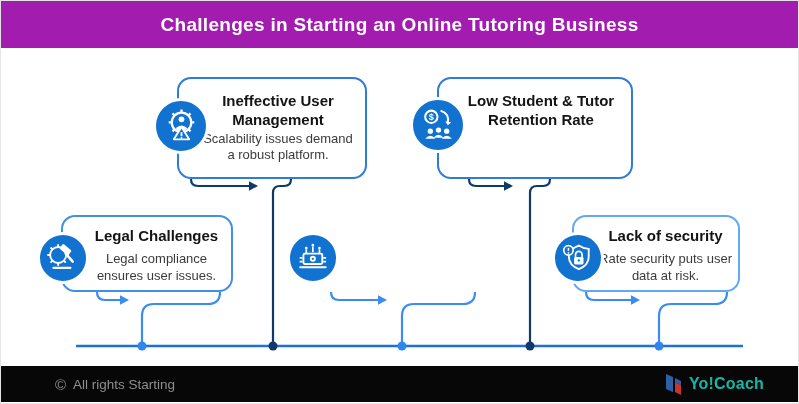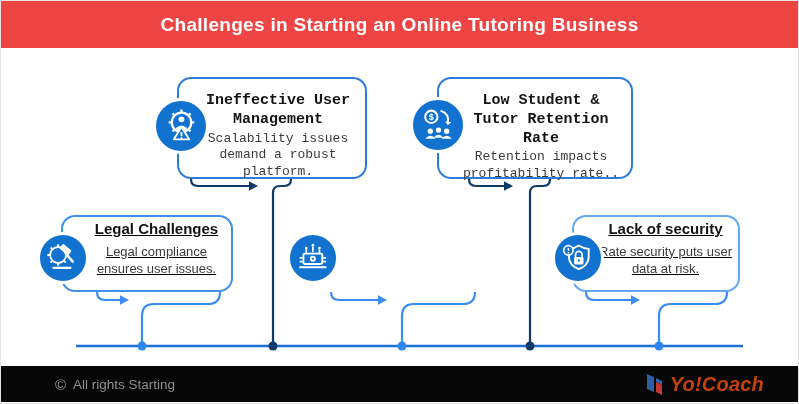--- a/index.html
+++ b/index.html
@@ -1,34 +1,34 @@
 <!DOCTYPE html>
 <html><head>
 <meta charset="utf-8">
 <style>
   html,body{margin:0;padding:0;background:#fff;}
   body{font-family:"Liberation Sans",sans-serif;}
   .page{position:relative;width:797px;height:402px;border:1px solid #e4e4e4;background:#ffffff;overflow:hidden;}
-  .header{position:absolute;left:0;top:0;width:100%;height:47px;background:#ef4444;display:flex;align-items:center;justify-content:center;}
+  .header{position:absolute;left:0;top:0;width:100%;height:47px;background:#a21caf;display:flex;align-items:center;justify-content:center;}
   .header-title{color:#fff;font-size:19px;font-weight:bold;letter-spacing:.3px;}
   .diagram-svg{position:absolute;left:0;top:0;width:799px;height:404px;pointer-events:none;}
   .card{position:absolute;background:#fff;border-radius:14px;box-sizing:border-box;text-align:center;}
-  .card.top{border:2px solid #2e7cd9;padding:13px 8px 0 20px;font-family:Liberation Mono, monospace;}
-  .card.bottom{padding:3px 5px 0 24px;text-decoration:underline;}
+  .card.top{border:2px solid #2e7cd9;padding:13px 8px 0 20px;}
+  .card.bottom{padding:10px 5px 0 24px;}
   .card-title{font-size:15px;font-weight:bold;color:#141414;line-height:1.25;}
   .card.bottom .card-title{white-space:nowrap;}
   .card-desc{font-size:13px;color:#3b3b3b;line-height:1.3;margin-top:1px;}
   .card.bottom .card-desc{margin-top:5px;}
   .icon-badge{position:absolute;border-radius:50%;background:#1172d0;border:3px solid #fff;box-sizing:border-box;display:flex;align-items:center;justify-content:center;}
   .icon-badge svg{width:82%;height:82%;display:block;}
   .footer{position:absolute;left:0;top:365px;width:100%;height:36px;background:#070707;display:flex;align-items:center;justify-content:space-between;padding:0 34px 0 54px;box-sizing:border-box;}
   .copyright{display:flex;align-items:center;gap:7px;color:#8f8f8f;font-size:13.5px;}
   .copy-icon{font-size:15px;line-height:1;color:#8f8f8f;}
   .brand{display:flex;align-items:center;gap:6px;}
-  .brand-name{color:#c2410c;font-size:20px;font-weight:bold;letter-spacing:.2px;font-style:italic;}
+  .brand-name{color:#14b8a6;font-size:16px;font-weight:bold;letter-spacing:.2px;}
 </style>
 </head>
 <body>
 
 <div class="page">
 
   <div class="header">
     <div class="header-title">Challenges in Starting an Online Tutoring Business</div>
   </div>
 
@@ -70,21 +70,20 @@
     </g>
   </svg>
 
   <div class="card top" style="left:176px;top:76px;width:190px;height:102px">
     <div class="card-title">Ineffective User Management</div>
     <div class="card-desc">Scalability issues demand a robust platform.</div>
   </div>
 
   <div class="card top" style="left:436px;top:76px;width:196px;height:102px">
     <div class="card-title">Low Student &amp; Tutor Retention Rate</div>
-    <div class="card-desc">Retention impacts profitability rate..</div>
   </div>
 
   <div class="card bottom" style="left:60px;top:214px;width:172px;height:77px;border:2px solid #4190e8">
     <div class="card-title">Legal Challenges</div>
     <div class="card-desc">Legal compliance ensures user issues.</div>
   </div>
 
 
   <div class="card bottom" style="left:571px;top:214px;width:168px;height:77px;border:2px solid #63a8f3">
     <div class="card-title">Lack of security</div>

